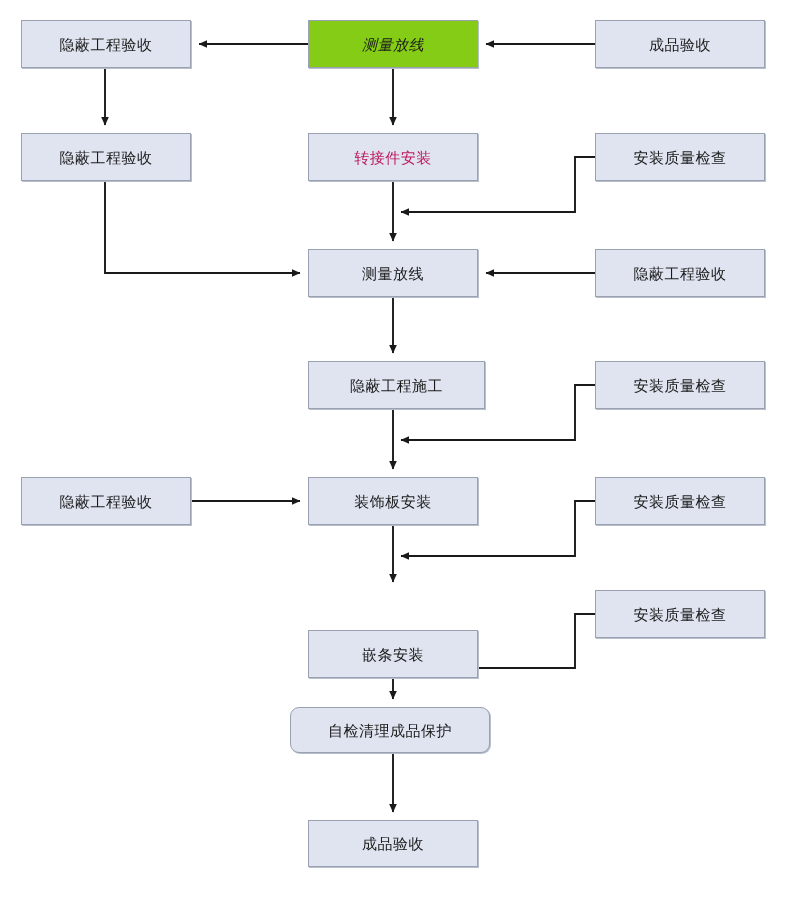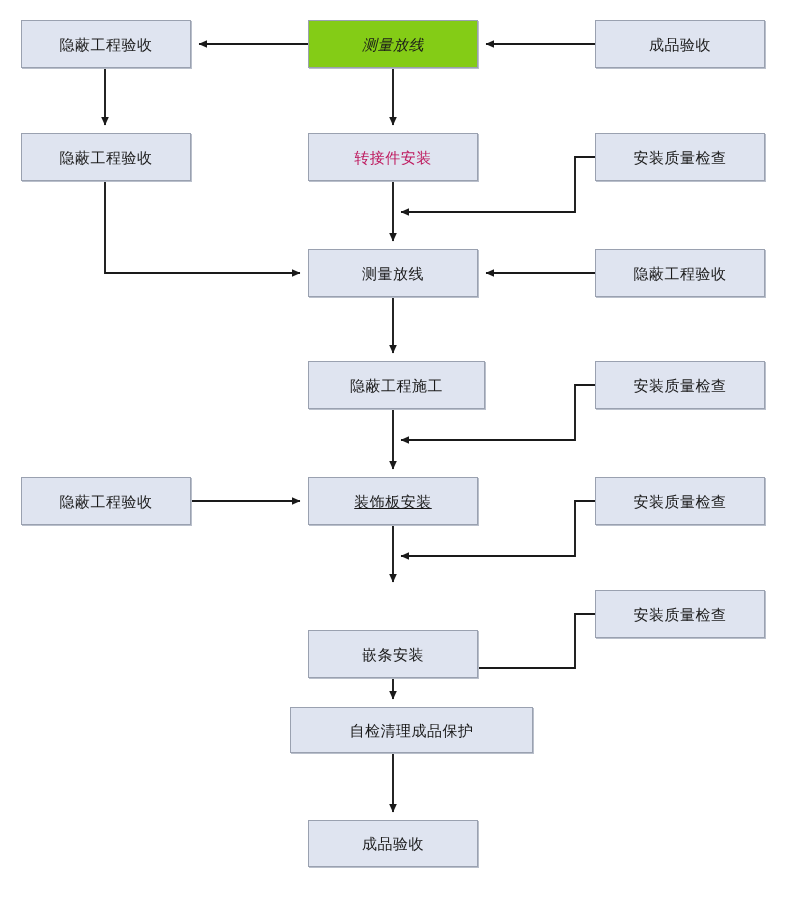--- a/index.html
+++ b/index.html
@@ -119,33 +119,33 @@
       </div>
       <div class="node" style="left: 308px; top: 361px; width: 177px; height: 48px; background: rgb(223, 228, 240); border-color: rgb(154, 161, 176); color: rgb(26, 26, 26);">
         <span>隐蔽工程施工</span>
       </div>
       <div class="node" style="left: 595px; top: 361px; width: 170px; height: 48px; background: rgb(223, 228, 240); border-color: rgb(154, 161, 176); color: rgb(26, 26, 26);">
         <span>安装质量检查</span>
       </div>
       <div class="node" style="left: 21px; top: 477px; width: 170px; height: 48px; background: rgb(223, 228, 240); border-color: rgb(154, 161, 176); color: rgb(26, 26, 26);">
         <span>隐蔽工程验收</span>
       </div>
-      <div class="node" style="left: 308px; top: 477px; width: 170px; height: 48px; background: rgb(223, 228, 240); border-color: rgb(154, 161, 176); color: rgb(26, 26, 26); text-decoration: underline;">
+      <div class="node" style="left: 308px; top: 477px; width: 170px; height: 48px; background: rgb(223, 228, 240); border-color: rgb(154, 161, 176); color: rgb(26, 26, 26);">
         <span>装饰板安装</span>
       </div>
       <div class="node" style="left: 595px; top: 477px; width: 170px; height: 48px; background: rgb(223, 228, 240); border-color: rgb(154, 161, 176); color: rgb(26, 26, 26);">
         <span>安装质量检查</span>
       </div>
       <div class="node" style="left: 308px; top: 590px; width: 170px; height: 48px; background: rgb(223, 228, 240); border-color: rgb(154, 161, 176); color: rgb(26, 26, 26); margin-top: 40px;">
         <span>嵌条安装</span>
       </div>
       <div class="node" style="left: 595px; top: 590px; width: 170px; height: 48px; background: rgb(223, 228, 240); border-color: rgb(154, 161, 176); color: rgb(26, 26, 26);">
         <span>安装质量检查</span>
       </div>
-      <div class="node" style="left: 290px; top: 707px; width: 243px; height: 46px; background: rgb(223, 228, 240); border-color: rgb(154, 161, 176); color: rgb(26, 26, 26);">
+      <div class="node" style="left: 290px; top: 707px; width: 200px; height: 46px; background: rgb(223, 228, 240); border-color: rgb(154, 161, 176); color: rgb(26, 26, 26); border-radius: 9px;">
         <span>自检清理成品保护</span>
       </div>
       <div class="node" style="left: 308px; top: 820px; width: 170px; height: 47px; background: rgb(223, 228, 240); border-color: rgb(154, 161, 176); color: rgb(26, 26, 26);">
         <span>成品验收</span>
       </div>
     </div>
 
 </div>
 
 </body></html>

